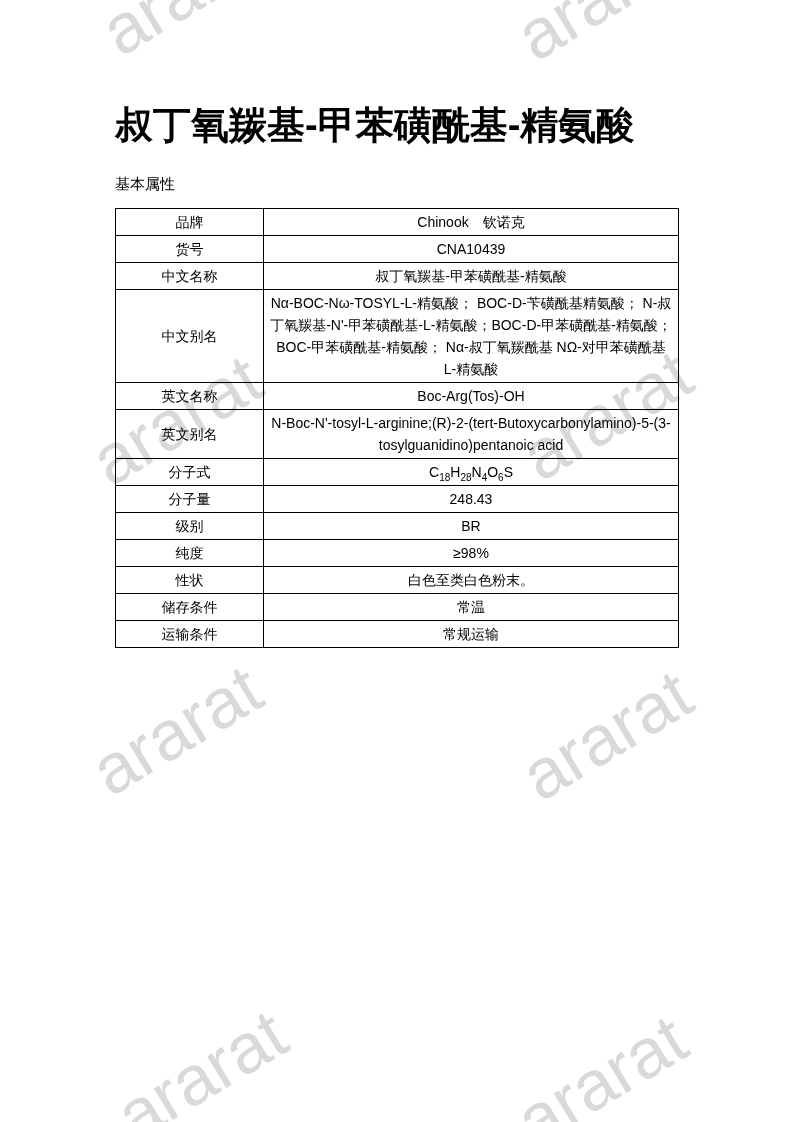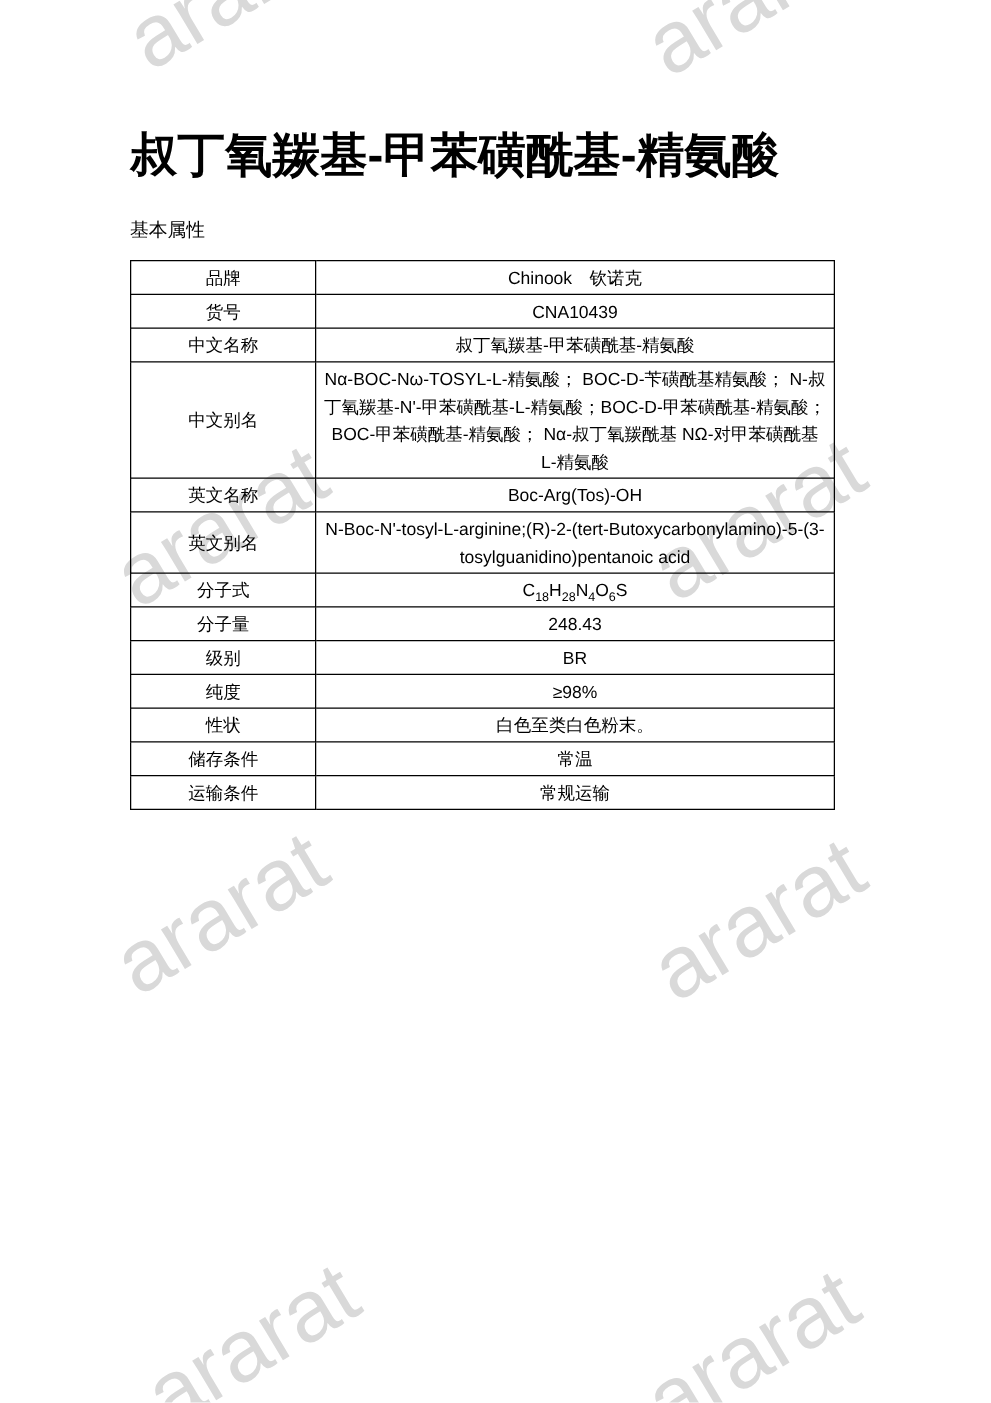--- a/index.html
+++ b/index.html
@@ -21,21 +21,21 @@
     font-size: 70px;
     line-height: 1;
     color: #d9d9d9;
     transform: rotate(-31deg);
     white-space: nowrap;
     user-select: none;
   }
   
   .content {
     position: absolute;
-    left: 104px;
+    left: 115px;
     top: 100px;
     width: 563px;
     z-index: 1;
     color: #000;
   }
   .doc-title {
     margin: 0;
     font-size: 38px;
     font-weight: 700;
     line-height: 1.35;

